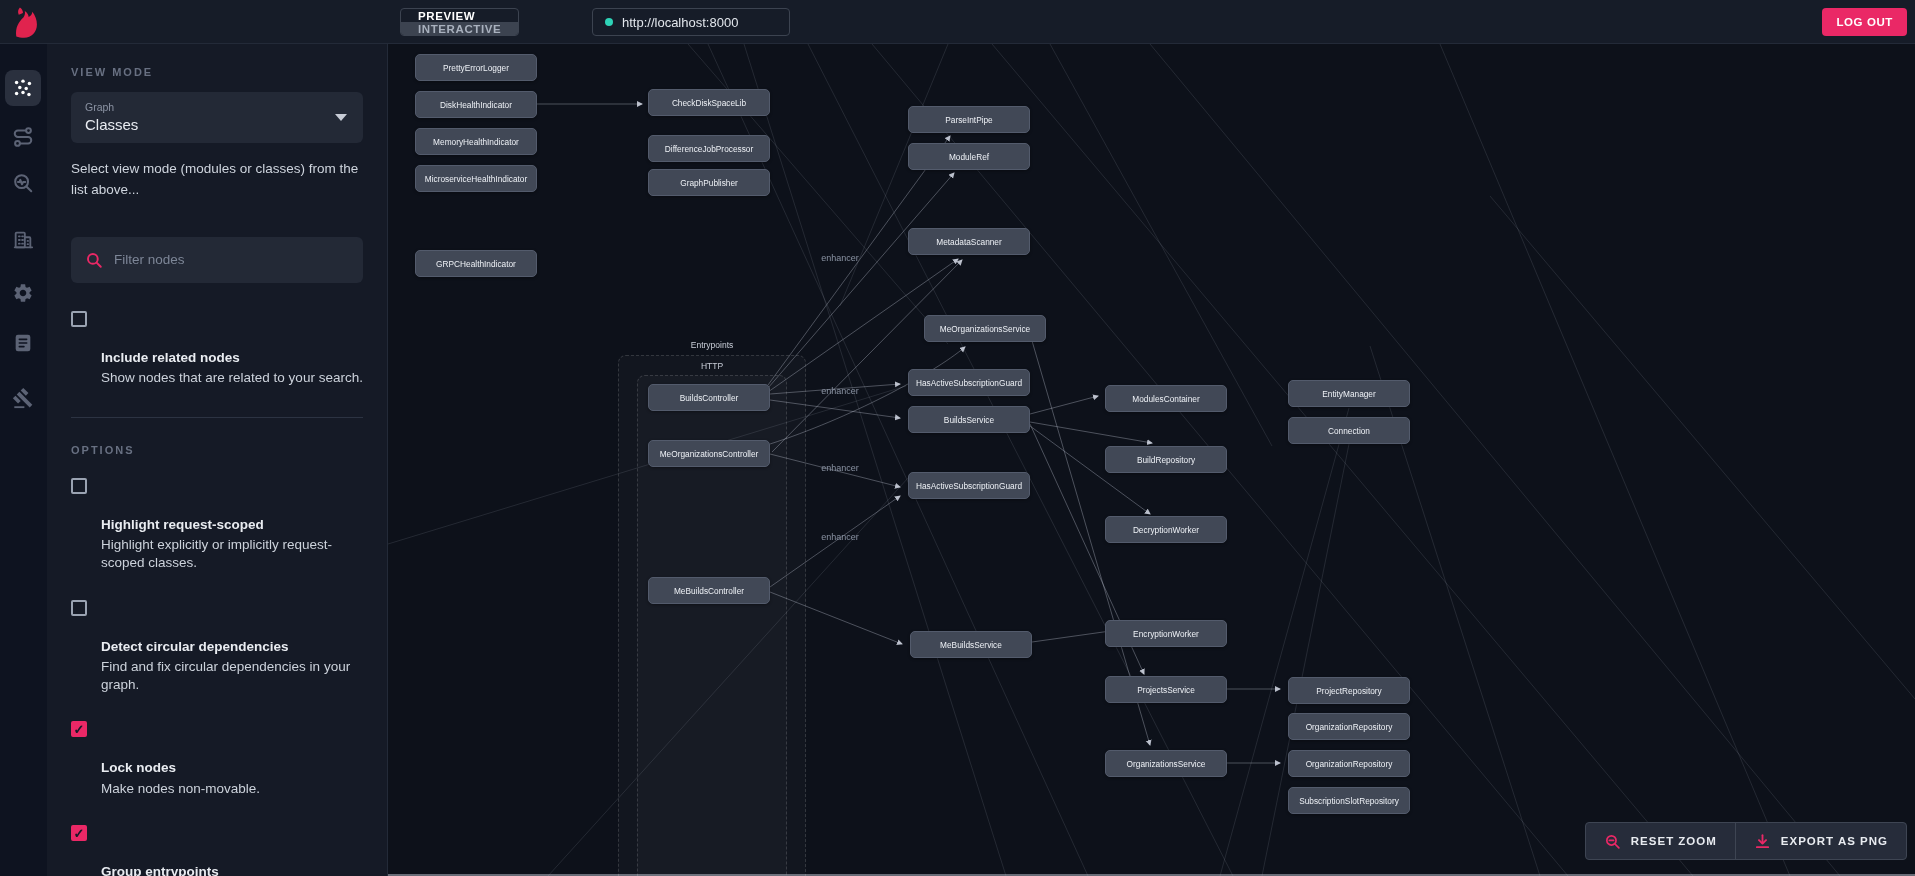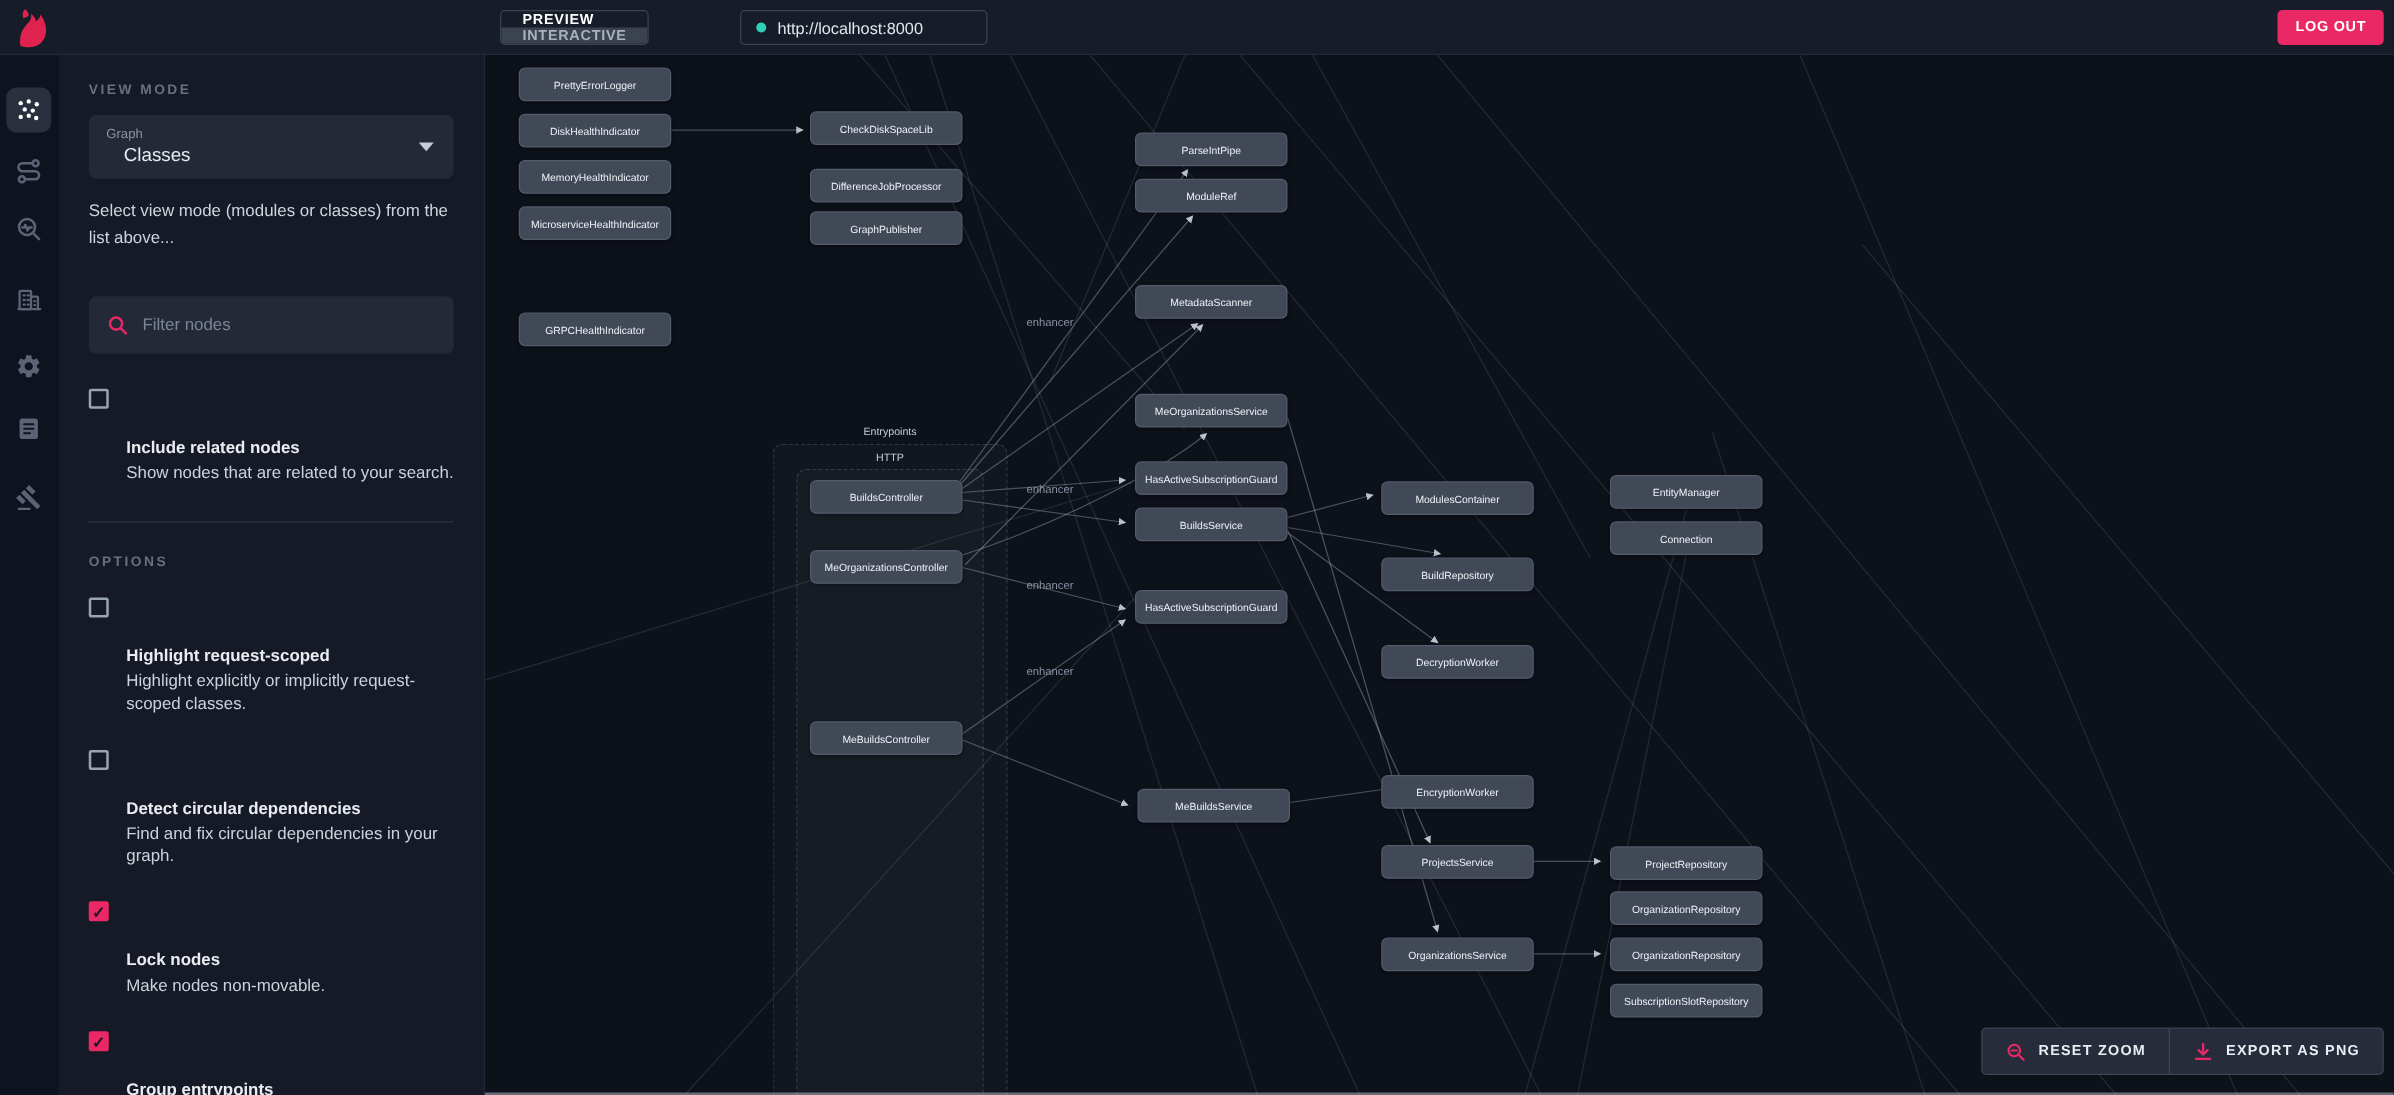--- a/index.html
+++ b/index.html
@@ -36,21 +36,21 @@
 
   
   #sidebar { position:absolute; left:47px; top:44px; width:341px; height:832px;
              background:#151a26; border-right:1px solid #232a38; z-index:10;
              padding:22px 24px 0 24px; }
   .sec-title { font-size:11px; font-weight:bold; letter-spacing:2px;
                color:#687082; margin-bottom:14px; }
   .select-card { background:#232936; border-radius:6px; padding:9px 14px 10px;
                  position:relative; cursor:pointer; margin-bottom:16px; }
   .select-label { font-size:10.5px; color:#8b93a3; margin-bottom:3px; }
-  .select-value { font-size:15px; color:#e8ebf1;margin-left:14px; }
+  .select-value { font-size:15px; color:#e8ebf1; }
   .chev { position:absolute; right:16px; top:22px; width:0; height:0;
           border-left:6px solid transparent; border-right:6px solid transparent;
           border-top:7px solid #c7ccd6; }
   .side-desc { font-size:13.5px; line-height:1.55; color:#ced4dd; width:293px; }
   .filter-box { margin-top:36px; background:#232936; border-radius:6px; height:46px;
                 display:flex; align-items:center; gap:11px; padding:0 14px; }
   .filter-box input { background:transparent; border:none; outline:none;
                       font-size:13.5px; color:#dfe3ea; width:220px; }
   .filter-box input::placeholder { color:#7d8697; }
   .chk-row { display:flex; gap:14px; margin-top:26px; }
@@ -320,21 +320,21 @@
     <div class="gnode" style="left: 27px; top: 47px;">DiskHealthIndicator</div>
     <div class="gnode" style="left: 27px; top: 84px;">MemoryHealthIndicator</div>
     <div class="gnode" style="left: 27px; top: 121px;">MicroserviceHealthIndicator</div>
     <div class="gnode" style="left: 27px; top: 158px; margin-top: 48px;">GRPCHealthIndicator</div>
     <div class="gnode" style="left: 260px; top: 45px;">CheckDiskSpaceLib</div>
     <div class="gnode" style="left: 260px; top: 91px;">DifferenceJobProcessor</div>
     <div class="gnode" style="left: 260px; top: 125px;">GraphPublisher</div>
     <div class="gnode" style="left: 520px; top: 62px;">ParseIntPipe</div>
     <div class="gnode" style="left: 520px; top: 99px;">ModuleRef</div>
     <div class="gnode" style="left: 520px; top: 184px;">MetadataScanner</div>
-    <div class="gnode" style="left: 520px; top: 271px;">MeOrganizationsService</div>
+    <div class="gnode" style="left: 536px; top: 271px;">MeOrganizationsService</div>
     <div class="gnode" style="left: 520px; top: 325px;">HasActiveSubscriptionGuard</div>
     <div class="gnode" style="left: 520px; top: 362px;">BuildsService</div>
     <div class="gnode" style="left: 520px; top: 428px;">HasActiveSubscriptionGuard</div>
     <div class="gnode" style="left: 522px; top: 587px;">MeBuildsService</div>
     <div class="gnode" style="left: 260px; top: 340px;">BuildsController</div>
     <div class="gnode" style="left: 260px; top: 396px;">MeOrganizationsController</div>
     <div class="gnode" style="left: 260px; top: 533px;">MeBuildsController</div>
     <div class="gnode" style="left: 717px; top: 341px;">ModulesContainer</div>
     <div class="gnode" style="left: 717px; top: 402px;">BuildRepository</div>
     <div class="gnode" style="left: 717px; top: 472px;">DecryptionWorker</div>

